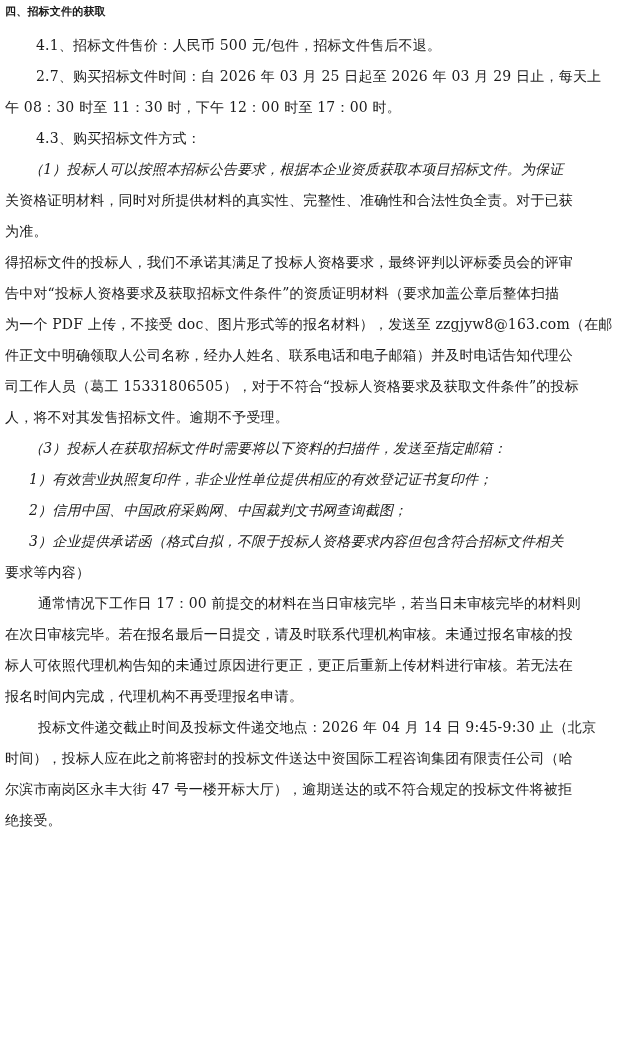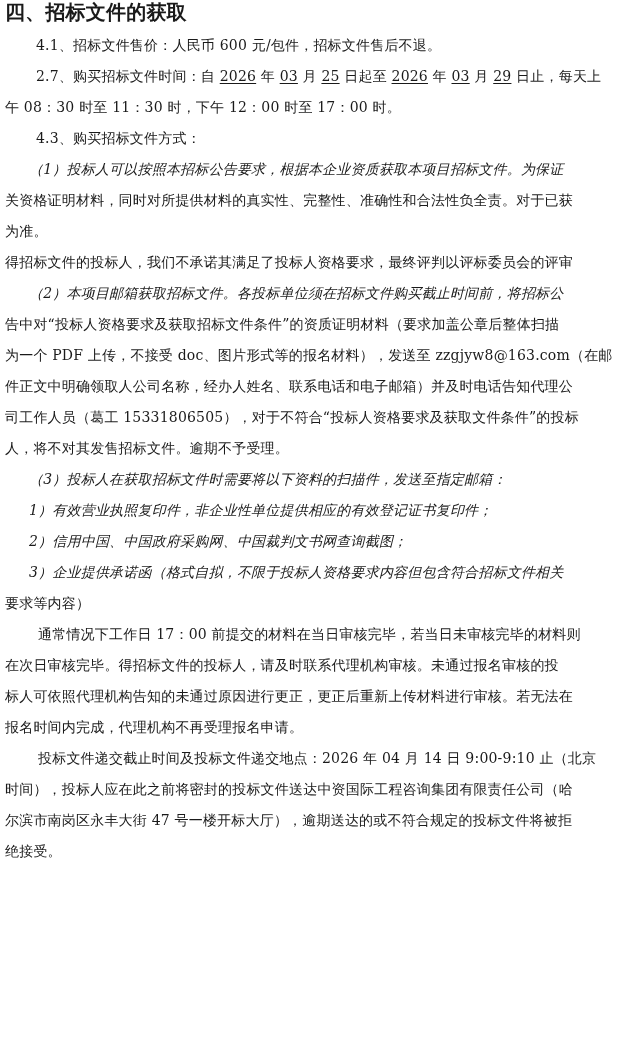--- a/index.html
+++ b/index.html
@@ -3,69 +3,68 @@
 <meta charset="utf-8">
 <style>
   html, body { margin: 0; padding: 0; background: #ffffff; }
   body {
     width: 644px; height: 1038px; overflow: hidden;
     font-family: "DejaVu Serif", "Liberation Serif", serif;
     color: #1a1a1a; font-size: 14px;
   }
   .doc { position: relative; padding: 0 6px 0 5px; }
   .line { height: 31px; line-height: 31px; white-space: nowrap; letter-spacing: 0.2px; }
-  .h { font-weight: bold; font-family: "DejaVu Sans", "Liberation Sans", sans-serif; font-size: 20px; }
+  .h { font-weight: bold; font-family: "DejaVu Sans", "Liberation Sans", sans-serif; font-size: 11px; }
   .ind1 { padding-left: 31px; }
   .ind2 { padding-left: 33px; }
   .ind3 { padding-left: 24px; font-style: italic; }
   .first { height: 30px; line-height: 24px; }
-  .u { text-decoration: underline; text-underline-offset: 2px; text-align: right; }
+  .u { text-underline-offset: 2px; text-align: right; }
 </style>
 </head>
 <body>
 
 <div class="doc">
   <div class="line h first">四、招标文件的获取</div>
-  <div class="line ind1">4.1、招标文件售价：人民币 600 元/包件，招标文件售后不退。</div>
+  <div class="line ind1">4.1、招标文件售价：人民币 500 元/包件，招标文件售后不退。</div>
   <div class="line ind1">
     <span>2.7、购买招标文件时间：自 </span><span class="u">2026</span><span> 年 </span><span class="u">03</span><span> 月 </span><span class="u">25</span><span> 日起至 </span><span class="u">2026</span><span> 年 </span><span class="u">03</span><span> 月 </span><span class="u">29</span><span> 日止，每天上</span>
   </div>
   <div class="line">午 08：30 时至 11：30 时，下午 12：00 时至 17：00 时。</div>
   <div class="line ind1">4.3、购买招标文件方式：</div>
 
   <div>
     <div class="line ind3">（1）投标人可以按照本招标公告要求，根据本企业资质获取本项目招标文件。为保证</div>
     <div class="line">关资格证明材料，同时对所提供材料的真实性、完整性、准确性和合法性负全责。对于已获</div>
     <div class="line">为准。</div>
     <div class="line">得招标文件的投标人，我们不承诺其满足了投标人资格要求，最终评判以评标委员会的评审</div>
   </div>
 
   <div>
-    <div class="line ind3">（2）本项目邮箱获取招标文件。各投标单位须在招标文件购买截止时间前，将招标公</div>
     <div class="line">告中对“投标人资格要求及获取招标文件条件”的资质证明材料（要求加盖公章后整体扫描</div>
     <div class="line">为一个 PDF 上传，不接受 doc、图片形式等的报名材料），发送至 zzgjyw8@163.com（在邮</div>
     <div class="line">件正文中明确领取人公司名称，经办人姓名、联系电话和电子邮箱）并及时电话告知代理公</div>
     <div class="line">司工作人员（葛工 15331806505），对于不符合“投标人资格要求及获取文件条件”的投标</div>
     <div class="line">人，将不对其发售招标文件。逾期不予受理。</div>
   </div>
 
   <div class="line ind3">（3）投标人在获取招标文件时需要将以下资料的扫描件，发送至指定邮箱：</div>
   <div class="line ind3">1）有效营业执照复印件，非企业性单位提供相应的有效登记证书复印件；</div>
   <div class="line ind3">2）信用中国、中国政府采购网、中国裁判文书网查询截图；</div>
   <div>
     <div class="line ind3">3）企业提供承诺函（格式自拟，不限于投标人资格要求内容但包含符合招标文件相关</div>
     <div class="line">要求等内容）</div>
   </div>
 
   <div>
     <div class="line ind2">通常情况下工作日 17：00 前提交的材料在当日审核完毕，若当日未审核完毕的材料则</div>
-    <div class="line">在次日审核完毕。得招标文件的投标人，请及时联系代理机构审核。未通过报名审核的投</div>
+    <div class="line">在次日审核完毕。若在报名最后一日提交，请及时联系代理机构审核。未通过报名审核的投</div>
     <div class="line">标人可依照代理机构告知的未通过原因进行更正，更正后重新上传材料进行审核。若无法在</div>
     <div class="line">报名时间内完成，代理机构不再受理报名申请。</div>
   </div>
 
   <div>
-    <div class="line ind2">投标文件递交截止时间及投标文件递交地点：2026 年 04 月 14 日 9:00-9:10 止（北京</div>
+    <div class="line ind2">投标文件递交截止时间及投标文件递交地点：2026 年 04 月 14 日 9:45-9:30 止（北京</div>
     <div class="line">时间），投标人应在此之前将密封的投标文件送达中资国际工程咨询集团有限责任公司（哈</div>
     <div class="line">尔滨市南岗区永丰大街 47 号一楼开标大厅），逾期送达的或不符合规定的投标文件将被拒</div>
     <div class="line">绝接受。</div>
   </div>
 </div>
 
 </body></html>

